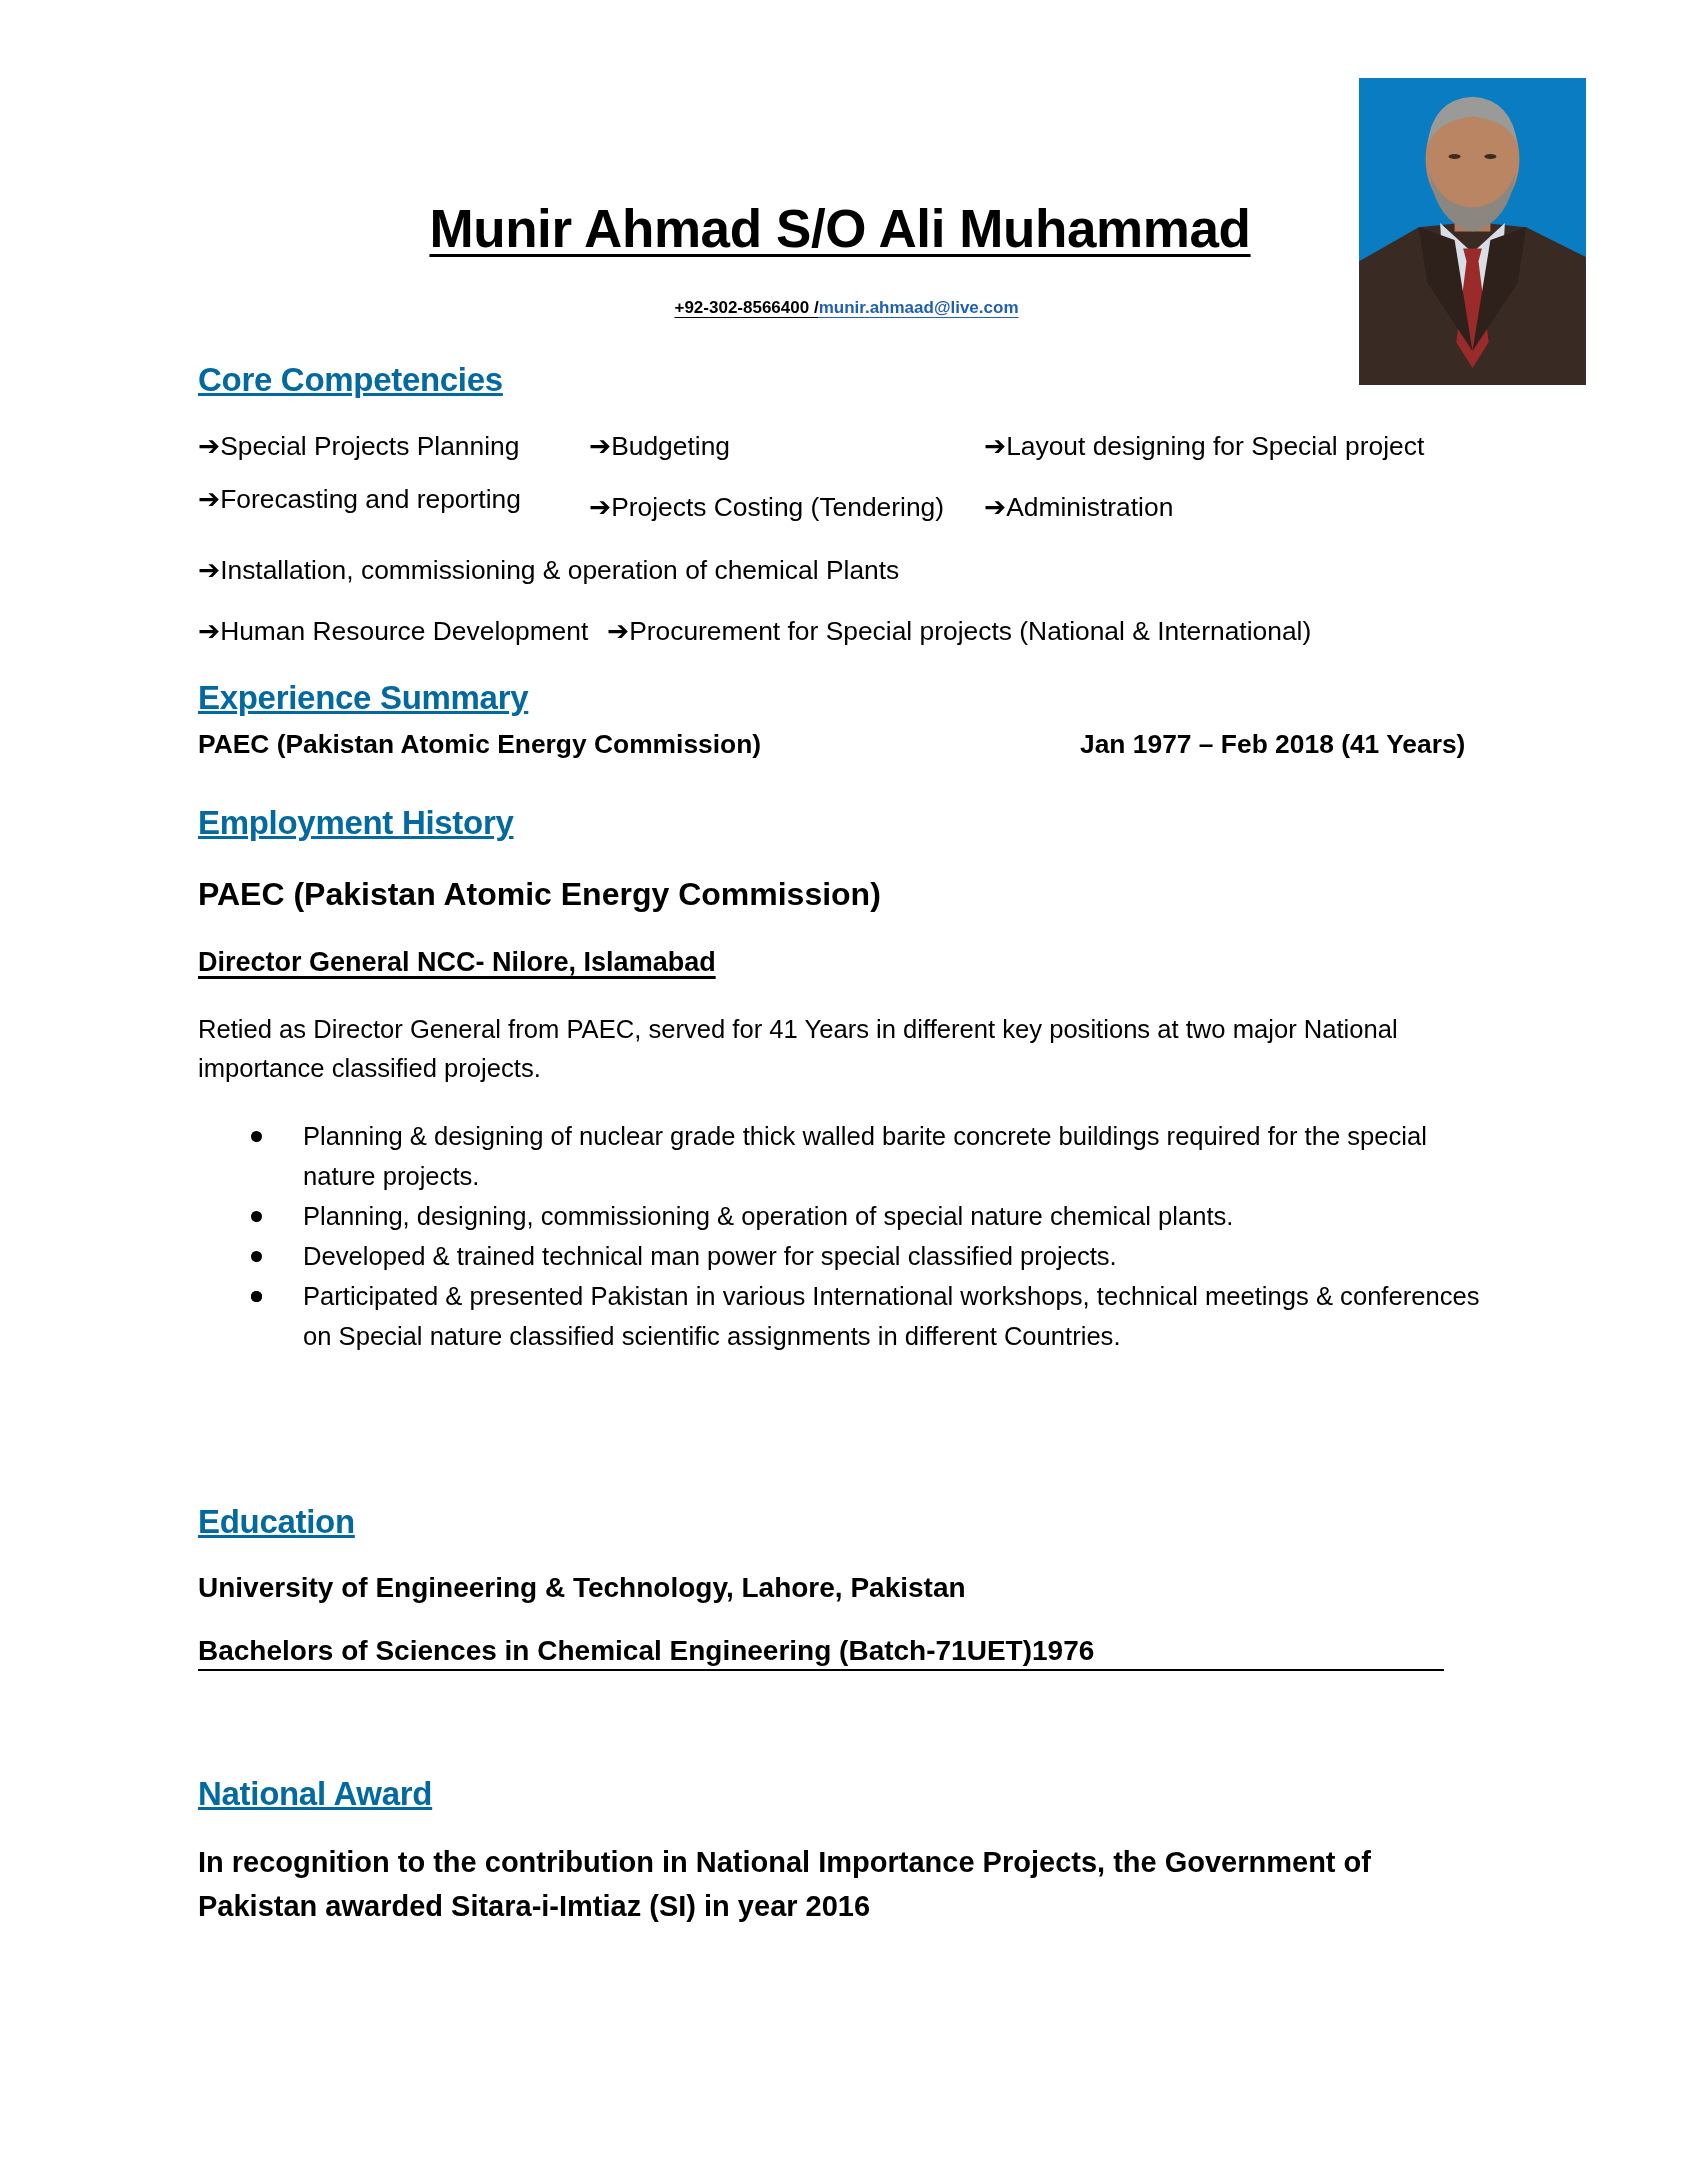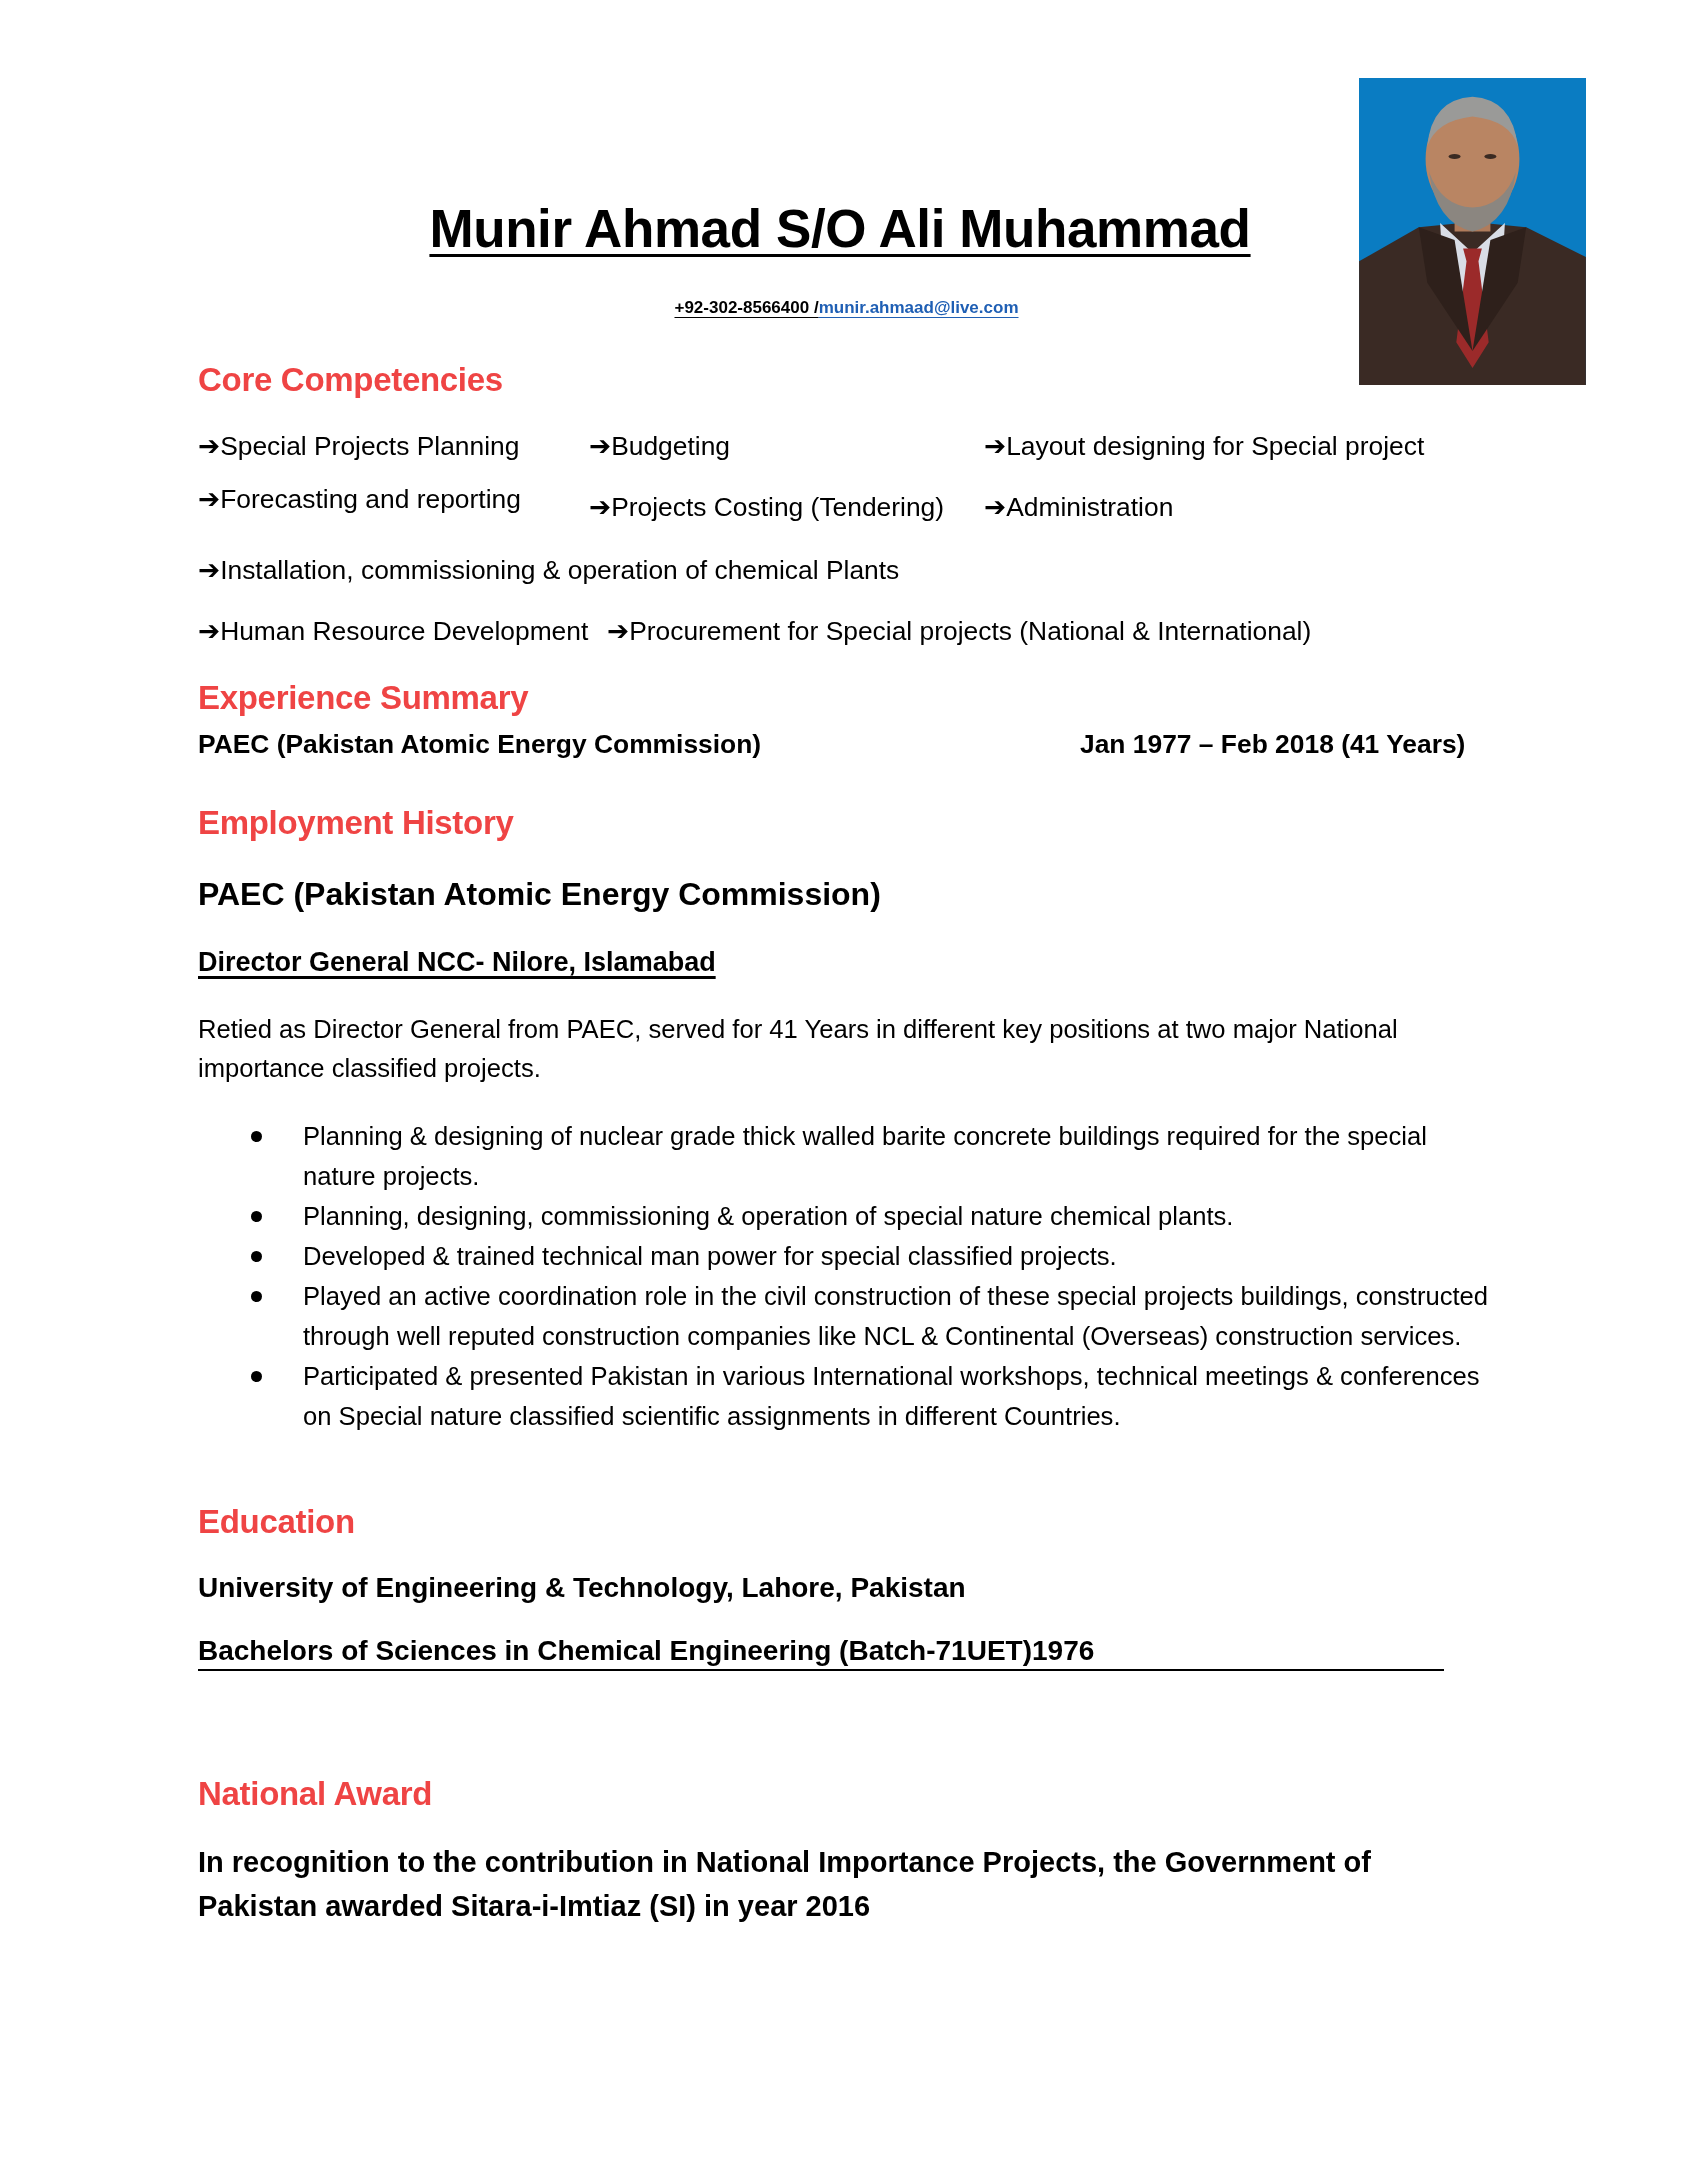--- a/index.html
+++ b/index.html
@@ -24,21 +24,21 @@
   .contact .email { color: #1F5FB4; text-decoration: underline; text-underline-offset: 4.3px; font-weight: bold; }
 
   
   .photo {
     left: 1359px; top: 78px; width: 227px; height: 307px; overflow: hidden;
     background: #0A7CC2;
   }
 
   
   .h-sec {
-    left: 198px; font-size: 33px; font-weight: bold; color: #ef4444; letter-spacing: -0.3px;
+    left: 198px; font-size: 33px; font-weight: bold; color: #0369a1; letter-spacing: -0.3px; text-decoration: underline;
   }
 
   .comp { font-size: 26.4px; }
   .comp .arrow { font-weight: bold; }
 
   .boldline { font-size: 26.4px; font-weight: bold; }
   .org { font-size: 32px; font-weight: bold; left: 198px; }
   .role { font-size: 27px; font-weight: bold; left: 198px; text-decoration: underline; text-decoration-thickness: 2.6px; text-underline-offset: 5.1px; }
 
   .para { left: 198px; width: 1295px; white-space: normal; font-size: 25.6px; line-height: 39px; }
@@ -110,21 +110,21 @@
 
 <div class="abs h-sec" style="top:804px;">Employment History</div>
 <div class="abs org" style="top:876px;">PAEC (Pakistan Atomic Energy Commission)</div>
 <div class="abs role" style="top:947px;">Director General NCC- Nilore, Islamabad</div>
 <div class="abs para" style="top:1010px;">Retied as Director General from PAEC, served for 41 Years in different key positions at two major National importance classified projects.</div>
 
 <ul class="abs bullets" style="top:1112px;">
   <li><span class="dot"></span><span>Planning &amp; designing of nuclear grade thick walled barite concrete buildings required for the special nature projects.</span></li>
   <li><span class="dot"></span><span>Planning, designing, commissioning &amp; operation of special nature chemical plants.</span></li>
   <li><span class="dot"></span><span>Developed &amp; trained technical man power for special classified projects.</span></li>
-  <li><span class="dot"></span><span>Played an active coordination role in the civil construction of these special projects buildings, constructed through well reputed construction companies like NCL &amp; Continental (Overseas) construction services.</span></li>
+  <li><span class="dot"></span></li>
   <li><span class="dot"></span><span>Participated &amp; presented Pakistan in various International workshops, technical meetings &amp; conferences on Special nature classified scientific assignments in different Countries.</span></li>
 </ul>
 
 <div class="abs h-sec" style="top:1503px;">Education</div>
 <div class="abs boldline" style="left:198px; top:1572px; font-size:28px;">University of Engineering &amp; Technology, Lahore, Pakistan</div>
 <div class="abs edu-degree" style="top:1635px;">
   <span>Bachelors of Sciences in Chemical Engineering (Batch-71UET)</span>
   <span>1976</span>
 </div>
 

